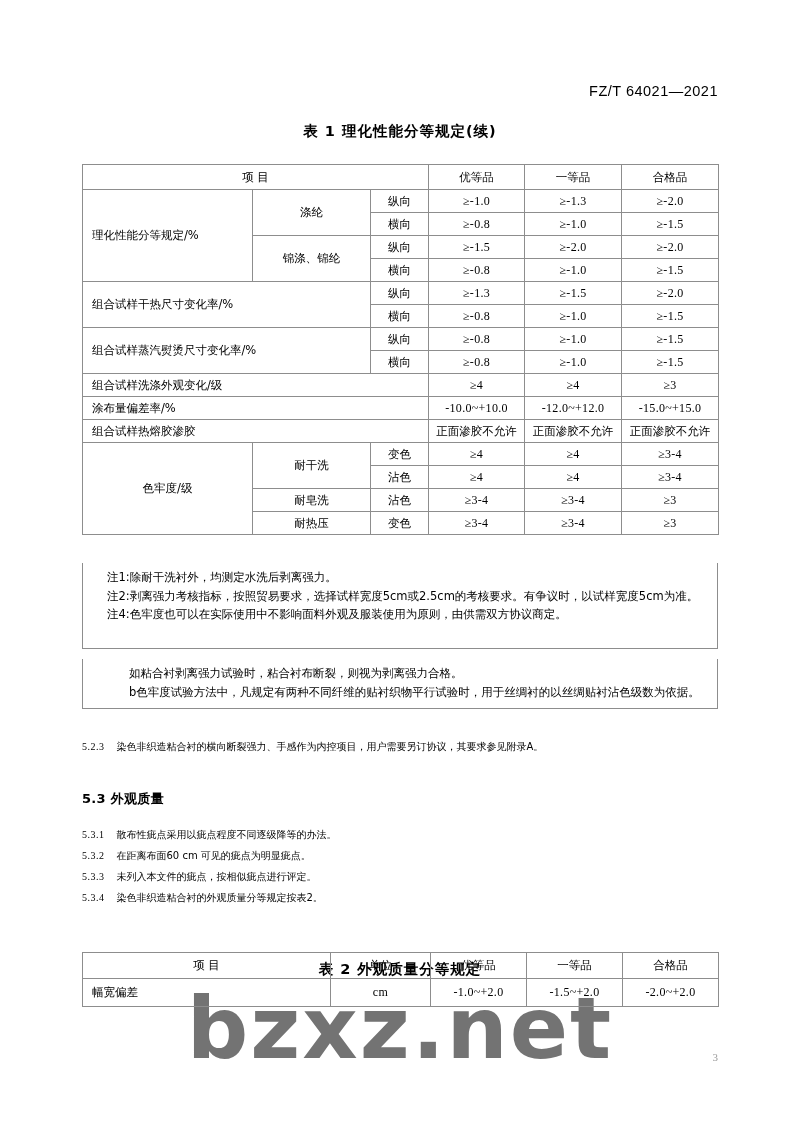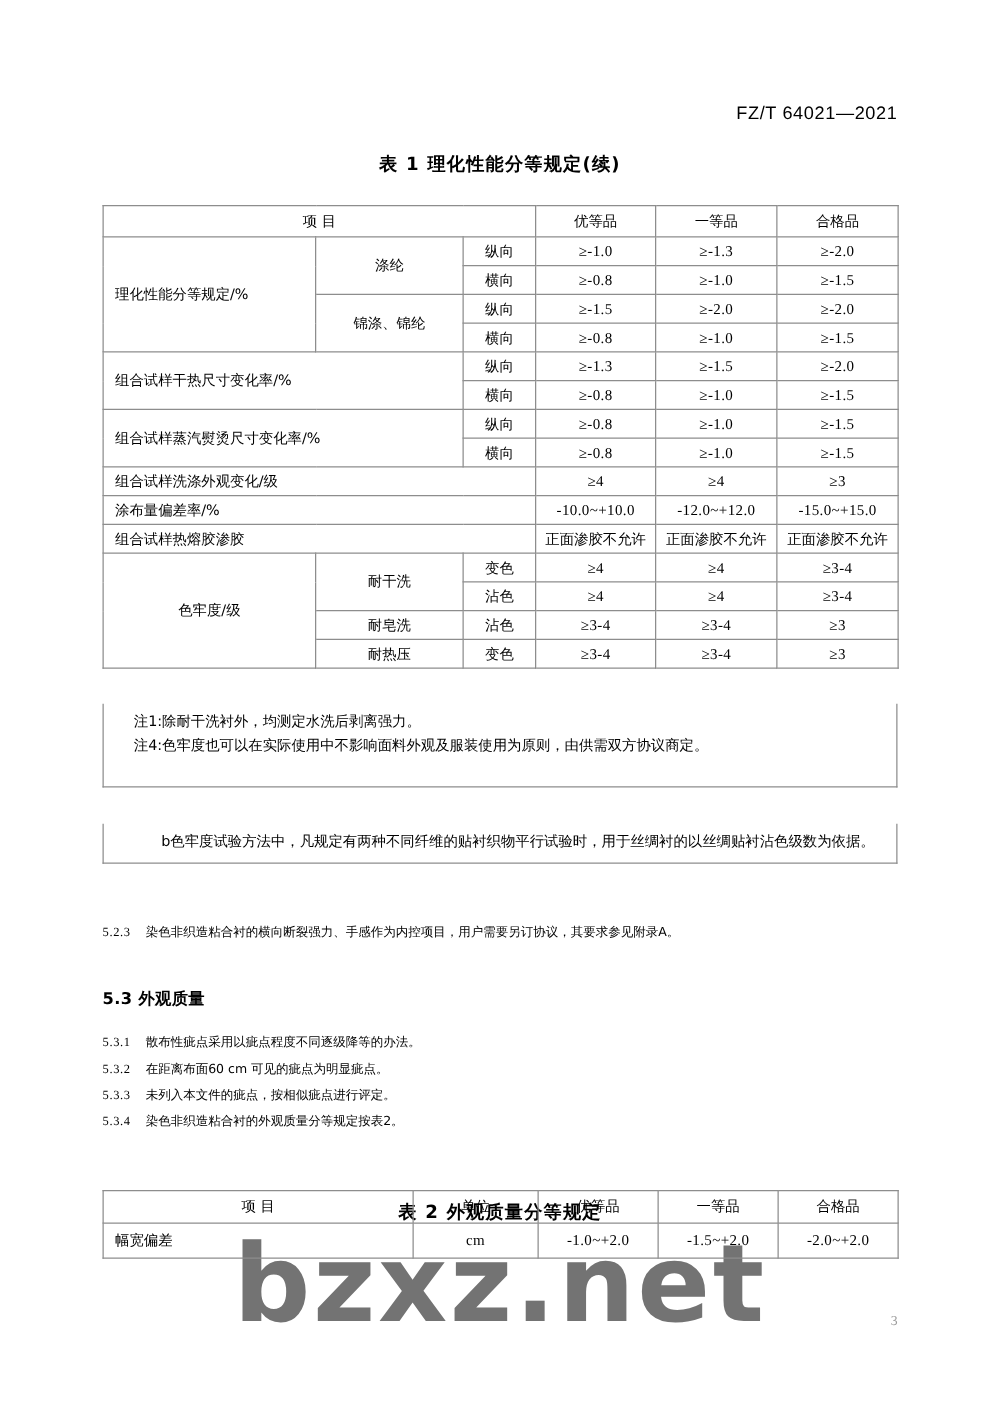--- a/index.html
+++ b/index.html
@@ -306,24 +306,26 @@
           <td>变色</td>
           <td class="num">≥3-4</td>
           <td class="num">≥3-4</td>
           <td class="num">≥3</td>
         </tr>
       </tbody>
     </table>
 
     <div class="notes">
       <div class="note">注1:除耐干洗衬外，均测定水洗后剥离强力。</div>
+      <div class="note">注2:剥离强力考核指标，按照贸易要求，选择试样宽度5cm或2.5cm的考核要求。有争议时，以试样宽度5cm为准。</div>
       <div class="note">注4:色牢度也可以在实际使用中不影响面料外观及服装使用为原则，由供需双方协议商定。</div>
     </div>
 
     <div class="notes-foot">
+      <div class="fnote">如粘合衬剥离强力试验时，粘合衬布断裂，则视为剥离强力合格。</div>
       <div class="fnote">b色牢度试验方法中，凡规定有两种不同纤维的贴衬织物平行试验时，用于丝绸衬的以丝绸贴衬沾色级数为依据。</div>
     </div>
 
     <div class="para" id="p523">
       <span class="no">5.2.3</span><span class="gap"></span><span>染色非织造粘合衬的横向断裂强力、手感作为内控项目，用户需要另订协议，其要求参见附录A。</span>
     </div>
 
     <div class="sec-head" id="h53">5.3  外观质量</div>
 
     <div class="para" id="p531">

